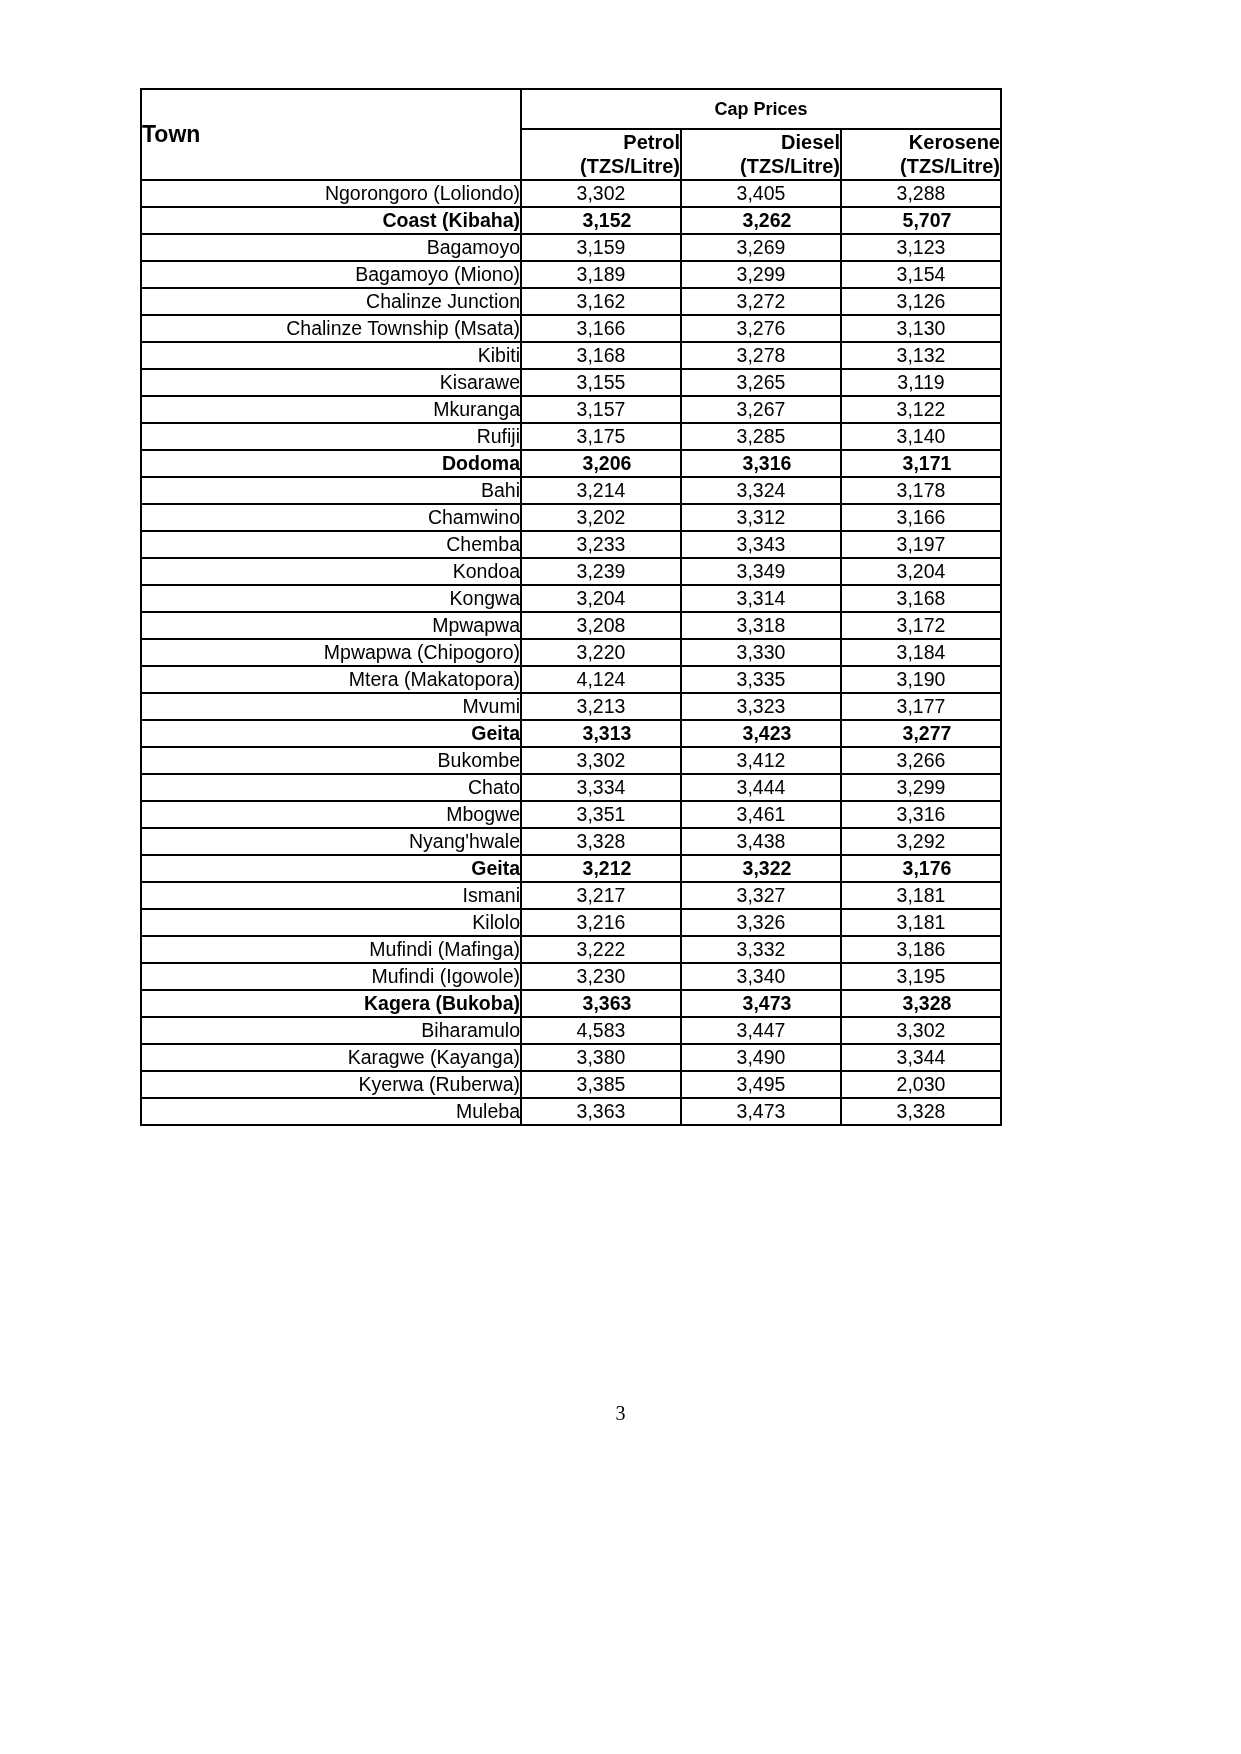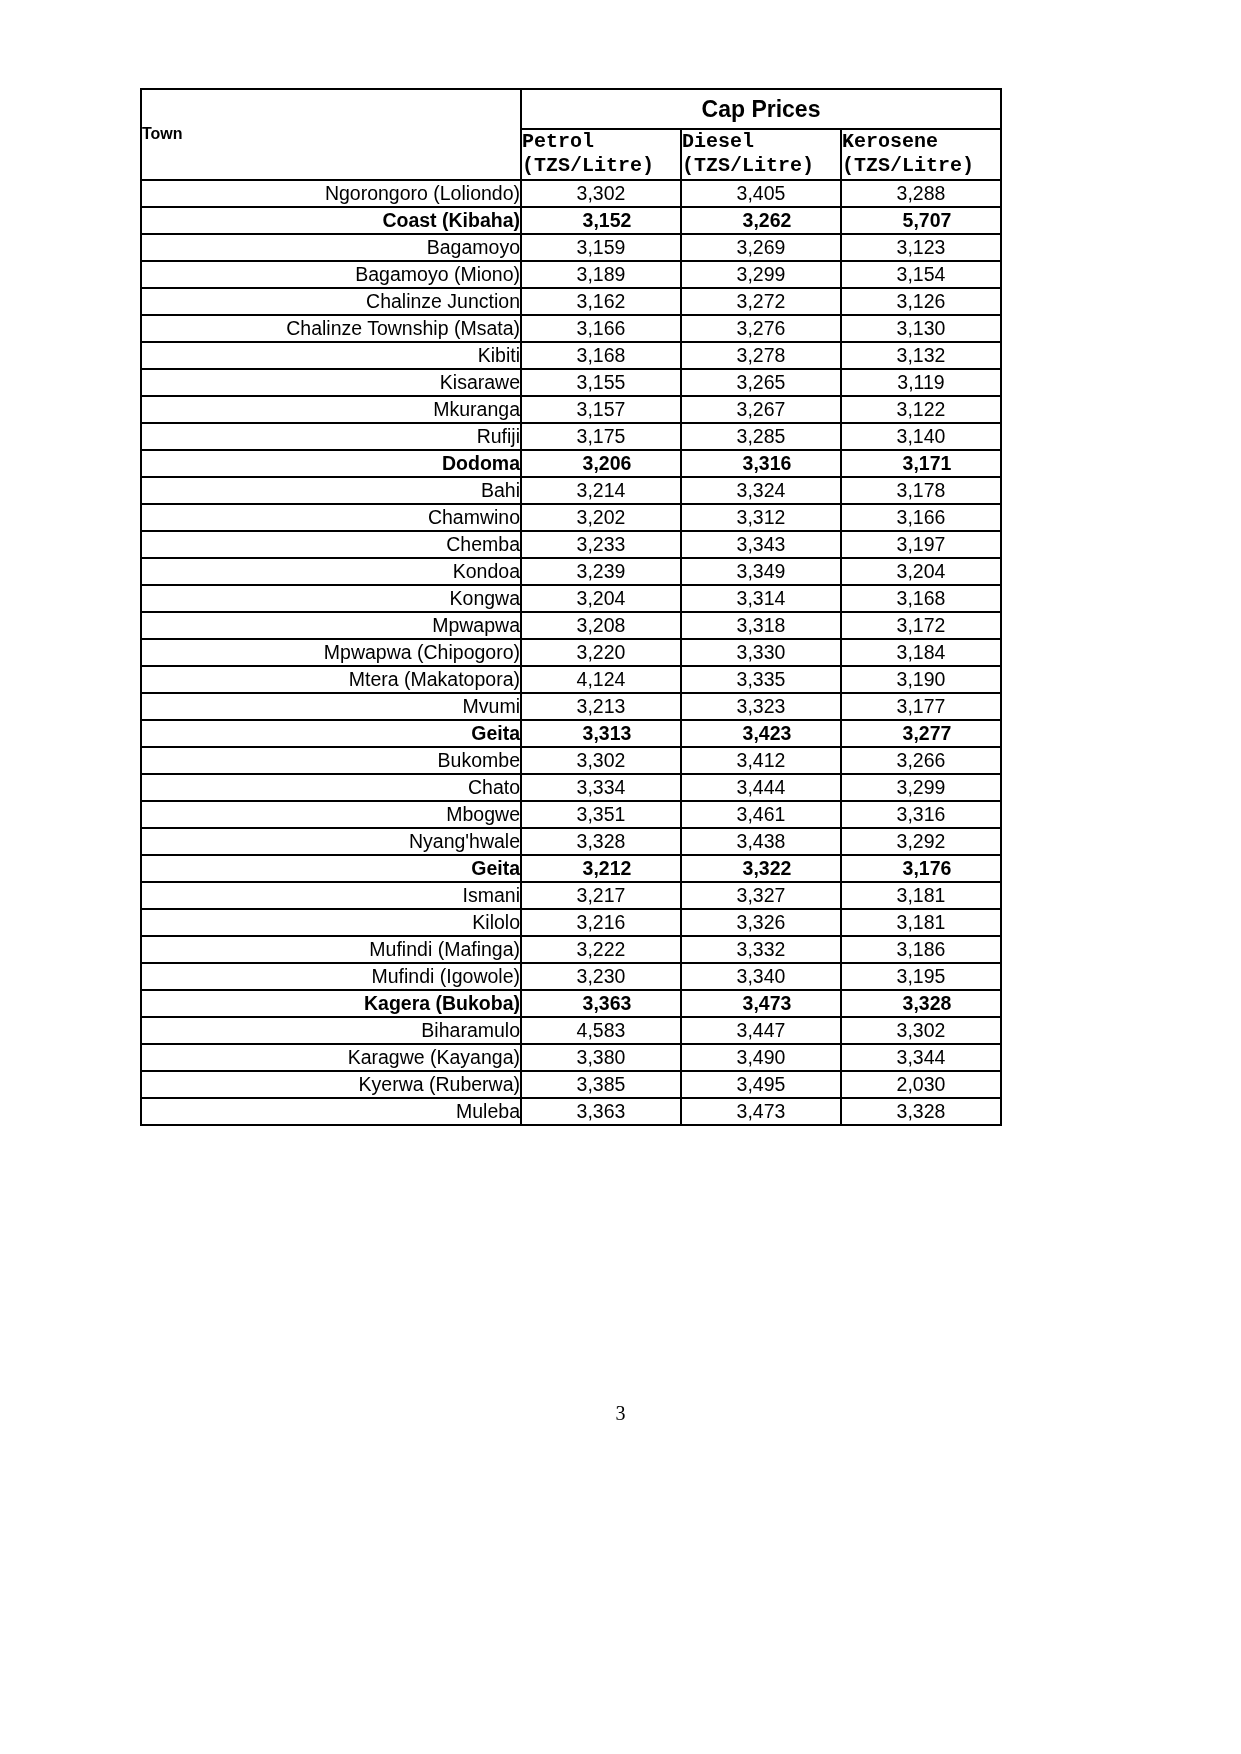--- a/index.html
+++ b/index.html
@@ -36,37 +36,36 @@
   }
   
   col.town-col      { width: 380px; }
   col.petrol-col    { width: 160px; }
   col.diesel-col    { width: 160px; }
   col.kerosene-col  { width: 160px; }
 
   th.cap-prices {
     text-align: center;
     font-weight: bold;
-    font-size: 23px;
+    font-size: 18px;
     height: 38px;
     line-height: 38px;
   }
   th.town-head {
     text-align: left;
     font-weight: bold;
-    font-size: 16px;
+    font-size: 23px;
     padding-left: 12px;
   }
   th.fuel-head {
-    text-align: left;
+    text-align: right;
     font-weight: bold;
     font-size: 20px;
     line-height: 1.22;
     padding: 5px 2px 7px 2px;
-    font-family: Liberation Mono, monospace;
   }
   th.fuel-head .unit {
     display: block;
   }
   td.town-cell {
     text-align: right;
     padding: 4px 0 5px 12px;
     height: 25px;
     white-space: nowrap;
   }

